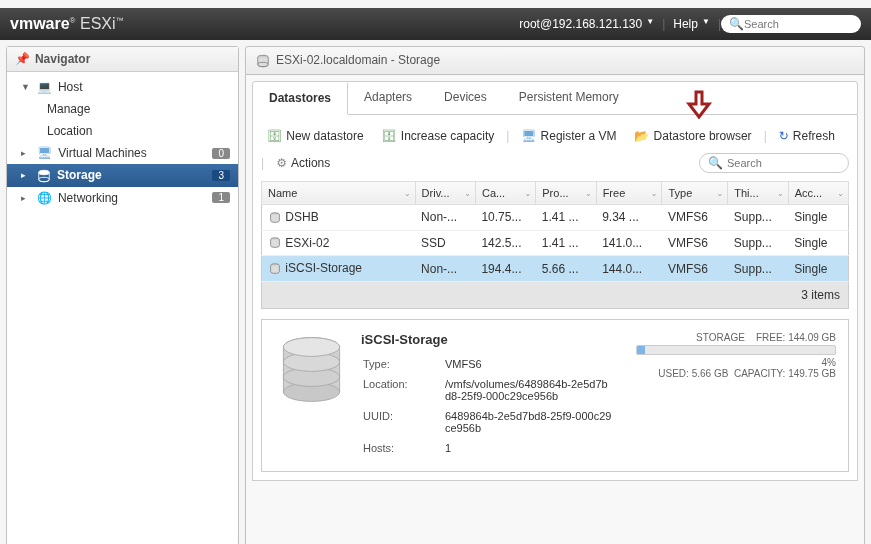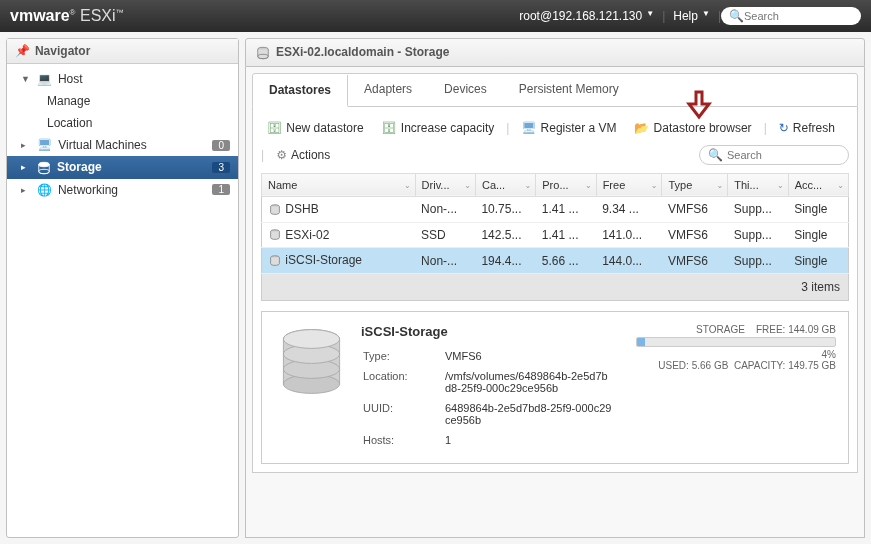--- a/index.html
+++ b/index.html
@@ -1,19 +1,19 @@
 <!DOCTYPE html>
 <html><head>
 <meta charset="utf-8">
 <style>
 * { box-sizing: border-box; margin: 0; padding: 0; }
 body { font-family: Arial, sans-serif; font-size: 12px; color: #333; background: #f5f5f5; width: 871px; height: 544px; overflow: hidden; }
 
 
-.topbar { background: linear-gradient(#4a4a4a, #2a2a2a); height: 32px; display: flex; align-items: center; padding: 0 10px; color: #fff; }
+.topbar { background: linear-gradient(#4a4a4a, #2a2a2a); height: 32px; display: flex; align-items: center; padding: 0 10px; color: #fff; margin-top: 8px; }
 .logo { font-family: Arial; font-size: 16px; color: #ddd; }
 .logo b { color: #fff; }
 .topbar-spacer { flex: 1; }
 .topbar-item { margin: 0 8px; font-size: 12px; cursor: pointer; display: flex; gap: 4px; }
 .topbar-sep { color: #666; }
 .topbar-search { background: #fff; border-radius: 10px; padding: 2px 8px; display: flex; align-items: center; width: 140px; }
 .topbar-search input { border: none; outline: none; width: 100px; font-size: 11px; color: #999; }
 
 
 .main { display: flex; height: calc(100% - 32px); }
@@ -26,21 +26,21 @@
 .nav-item.level1 { padding-left: 14px; }
 .nav-item.level2 { padding-left: 40px; }
 .nav-item.selected { background: linear-gradient(#3a6ea5, #2a5a8f); color: #fff; }
 .nav-toggle { font-size: 9px; color: #666; width: 10px; }
 .nav-item.selected .nav-toggle { color: #fff; }
 .nav-badge { margin-left: auto; background: #888; color: #fff; border-radius: 2px; padding: 0 6px; font-size: 10px; min-width: 16px; text-align: center; }
 .nav-item.selected .nav-badge { background: #1a4a7f; }
 
 
 .content { flex: 1; margin: 6px 6px 6px 3px; display: flex; flex-direction: column; }
-.content-header { background: linear-gradient(#f8f8f8, #eaeaea); border: 1px solid #c0c0c0; border-radius: 3px 3px 0 0; padding: 6px 10px; font-size: 12px; display: flex; align-items: center; gap: 6px; font-weight: bold; color: #555; }
+.content-header { background: linear-gradient(#f8f8f8, #eaeaea); border: 1px solid #c0c0c0; border-radius: 3px 3px 0 0; padding: 6px 10px; font-size: 12px; display: flex; align-items: center; gap: 6px; font-weight: normal; color: #555; }
 .content-body { background: #f8f8f8; border: 1px solid #c0c0c0; border-top: none; flex: 1; padding: 6px; overflow: auto; }
 
 
 .tabs { display: flex; border-bottom: 1px solid #ccc; background: #fff; border: 1px solid #ccc; border-radius: 3px 3px 0 0; }
 .tab { padding: 8px 16px; cursor: pointer; font-size: 12px; color: #555; }
 .tab.active { font-weight: bold; color: #333; border-bottom: 2px solid #fff; background: #fff; position: relative; top: 1px; border-right: 1px solid #ccc; }
 
 
 .panel { background: #fff; border: 1px solid #ccc; border-top: none; padding: 8px; }
 .toolbar { display: flex; flex-wrap: wrap; align-items: center; gap: 6px; padding: 4px 0 8px 0; }

